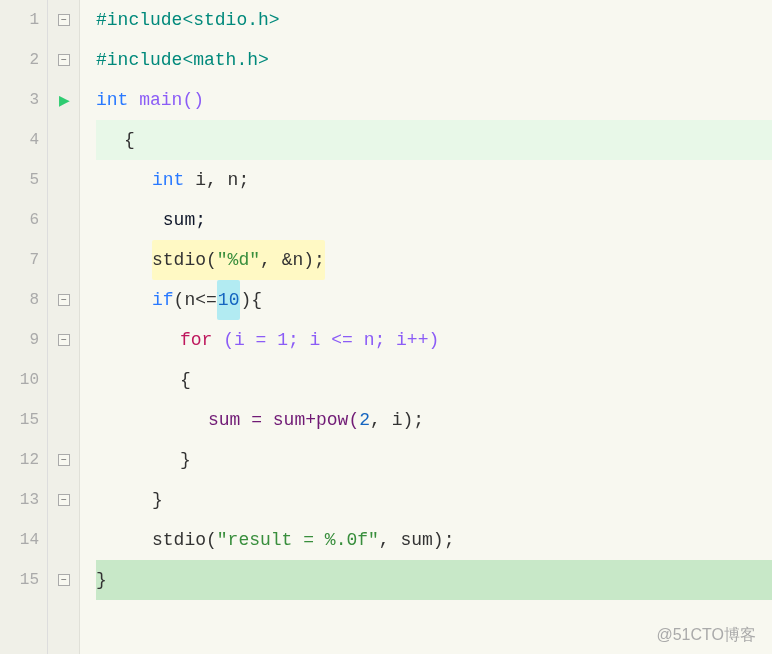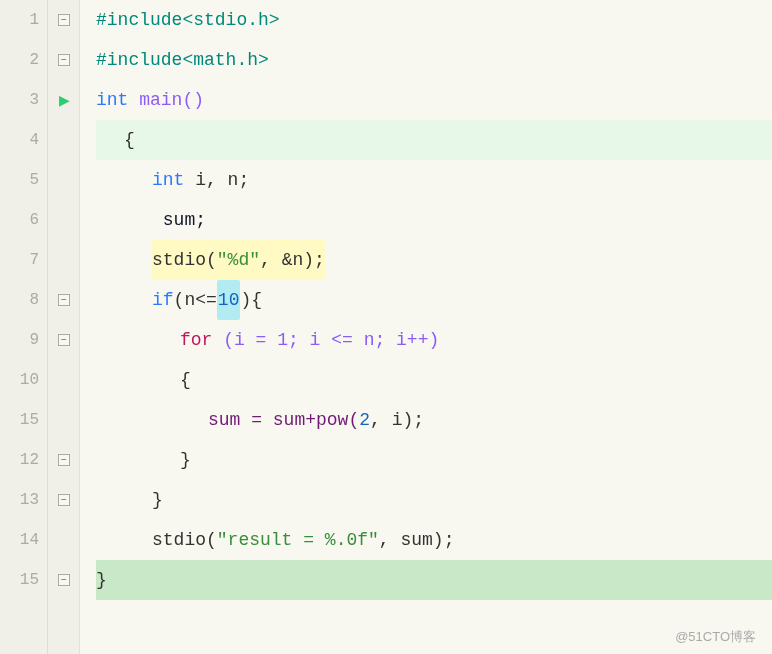--- a/index.html
+++ b/index.html
@@ -107,21 +107,21 @@
       font-size: 18px;
       line-height: 40px;
       position: relative;
     }
 
     .watermark {
       position: absolute;
       bottom: 8px;
       right: 16px;
       color: #aaa;
-      font-size: 13px;
+      font-size: 16px;
       font-family: Arial, sans-serif;
     }
   </style>
 </head>
 <body>
 
 <div class="editor">
   <div class="code-area">
     <div class="line-numbers">
 

